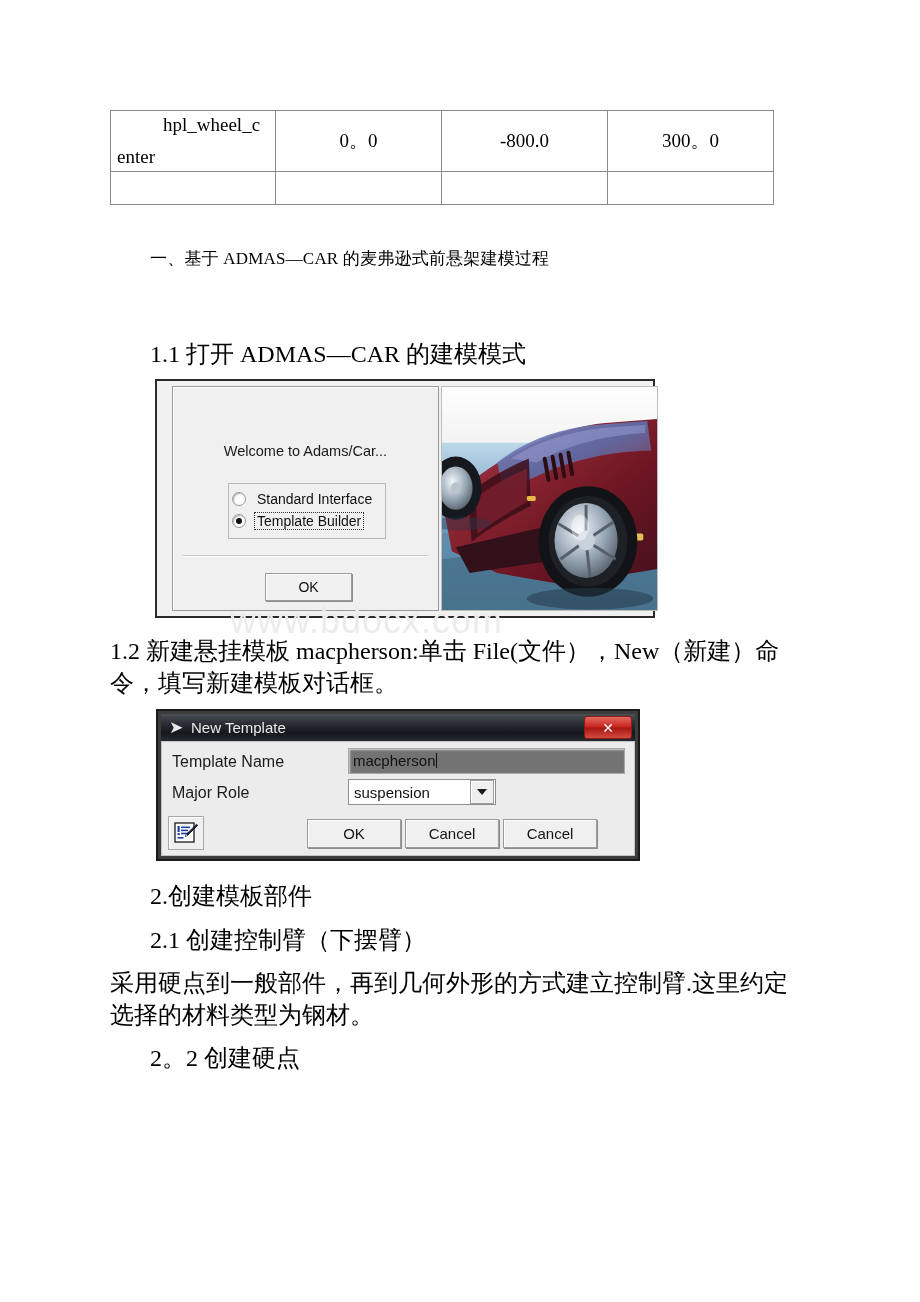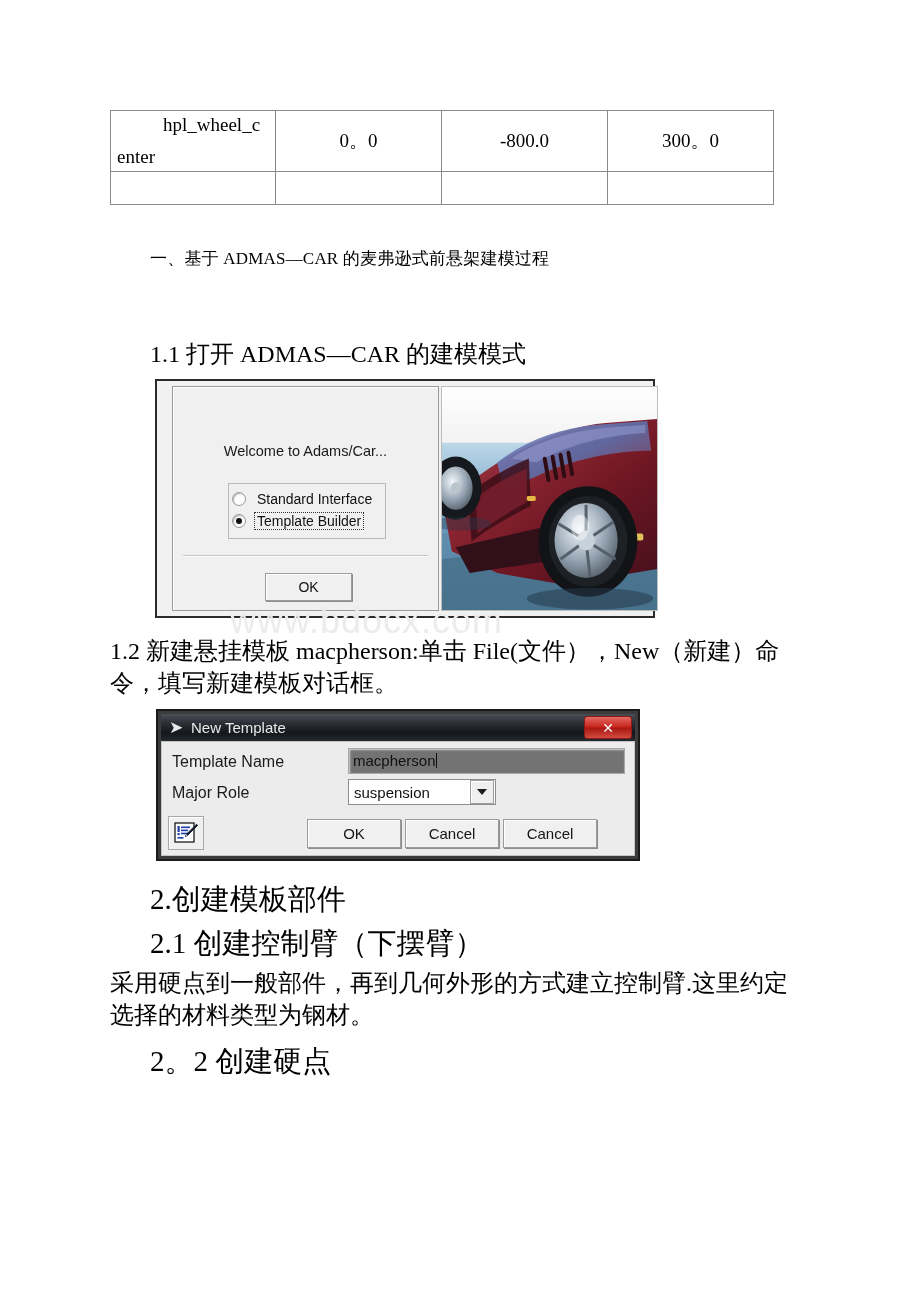--- a/index.html
+++ b/index.html
@@ -69,21 +69,21 @@
   }
   .h-sub {
     font-size: 24px;
     left: 150px;
   }
   .p-body {
     font-size: 24px;
     left: 110px;
   }
   .p-ind {
-    font-size: 29px;
+    font-size: 24px;
     left: 150px;
   }
   .p-wrap {
     white-space: normal;
     width: 700px;
     line-height: 1.33;
   }
 
   
   .shot1 {

